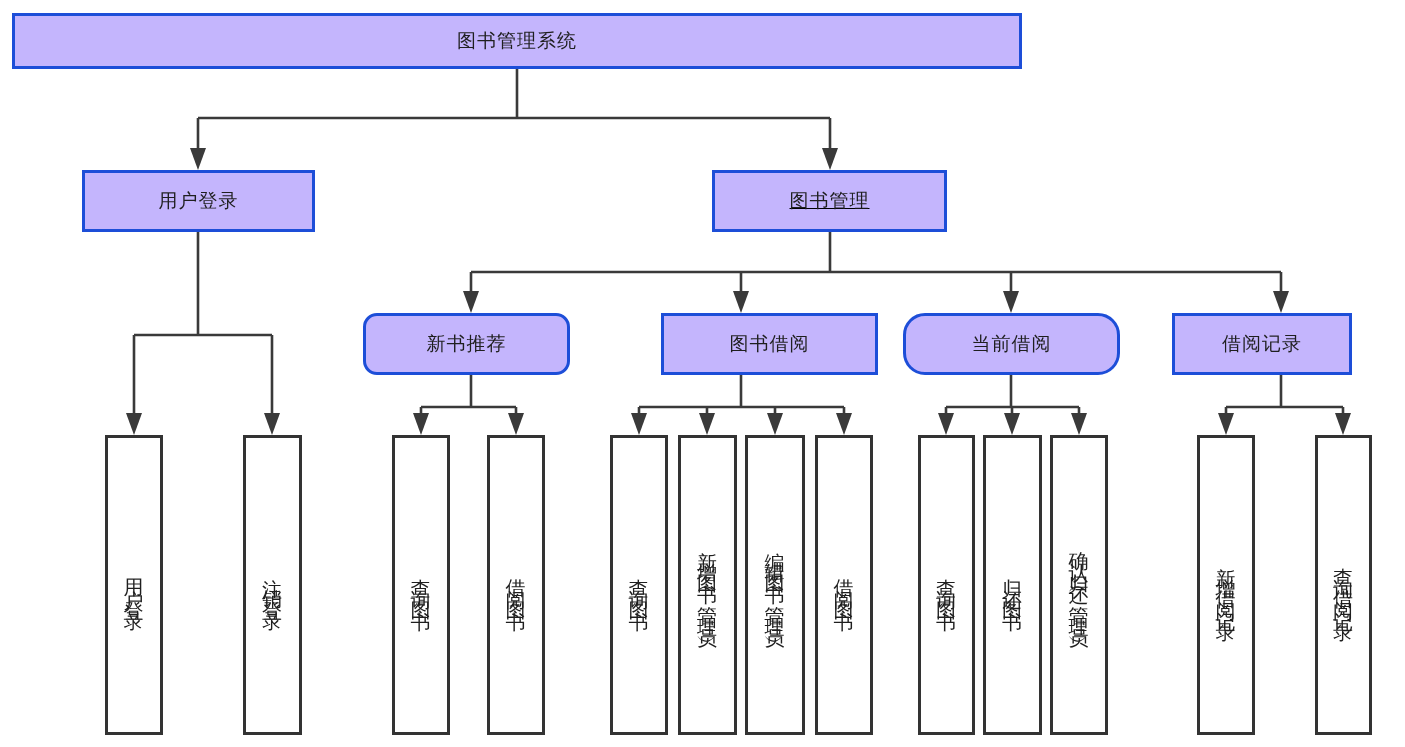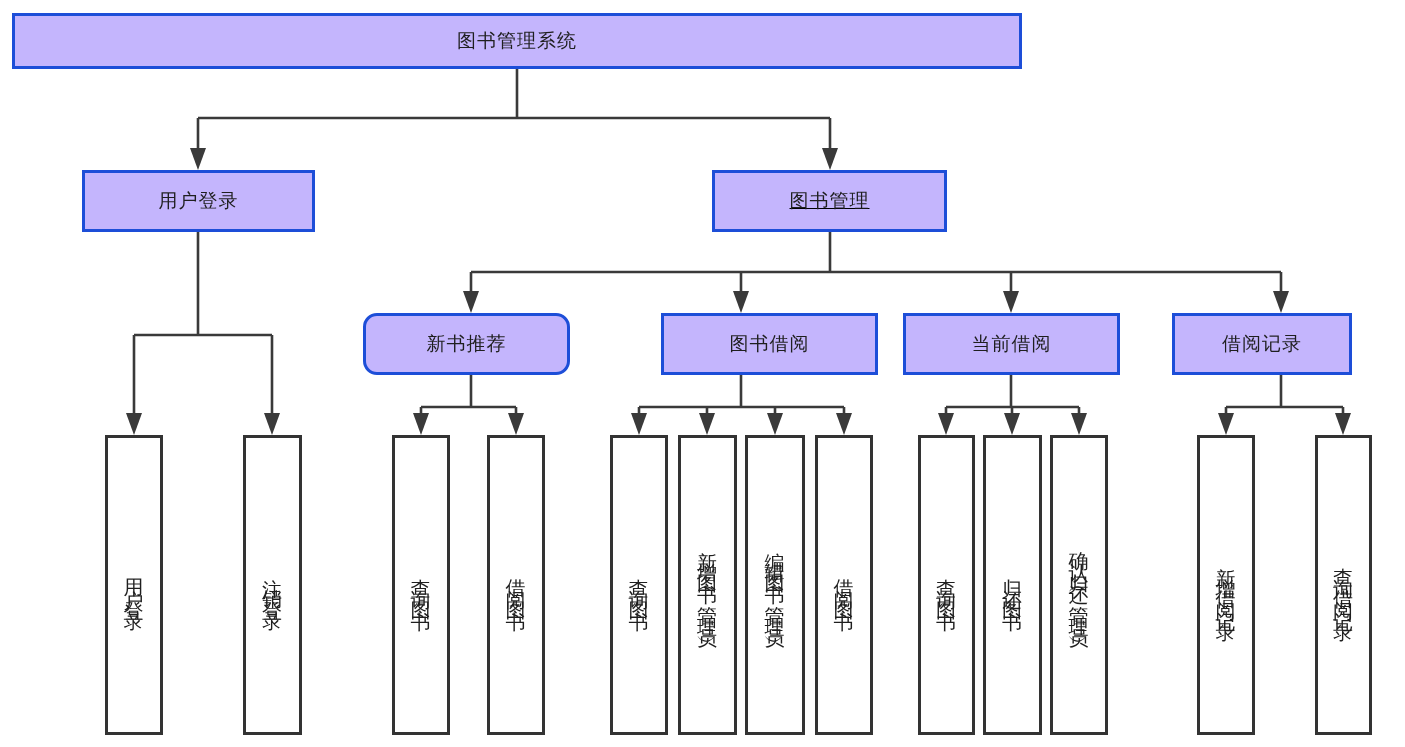--- a/index.html
+++ b/index.html
@@ -125,21 +125,21 @@
   <div class="hnode" style="left:712px; top:170px; width:235px; height:62px;text-decoration:underline;">
     <span>图书管理</span>
   </div>
 
   <div class="hnode" style="left:363px; top:313px; width:207px; height:62px;border-radius:14px;">
     <span>新书推荐</span>
   </div>
   <div class="hnode" style="left:633px; top:313px; width:217px; height:62px;margin-left:28px;">
     <span>图书借阅</span>
   </div>
-  <div class="hnode" style="left:903px; top:313px; width:217px; height:62px;">
+  <div class="hnode" style="left:903px; top:313px; width:217px; height:62px;border-radius:22px;">
     <span>当前借阅</span>
   </div>
   <div class="hnode" style="left:1172px; top:313px; width:180px; height:62px;">
     <span>借阅记录</span>
   </div>
 
   <div class="vnode" style="left:105px; top:435px; width:58px; height:300px;">
     <span>用户登录</span>
   </div>
   <div class="vnode" style="left:243px; top:435px; width:59px; height:300px;">

